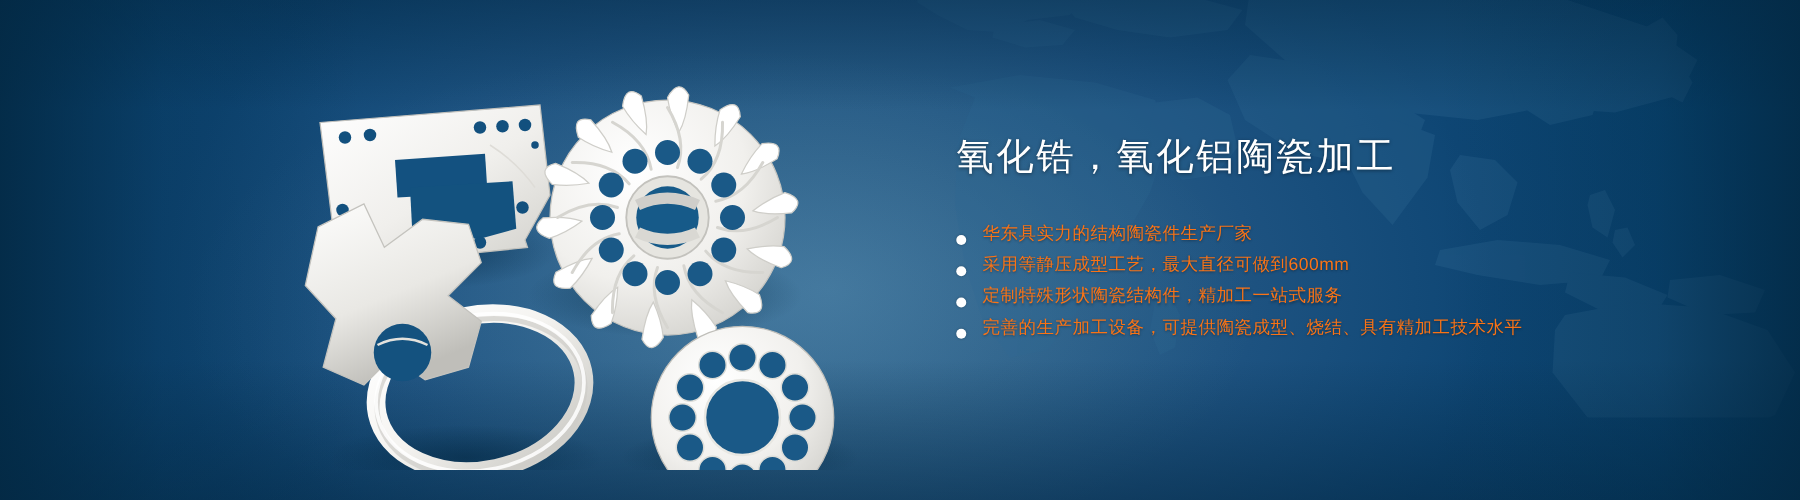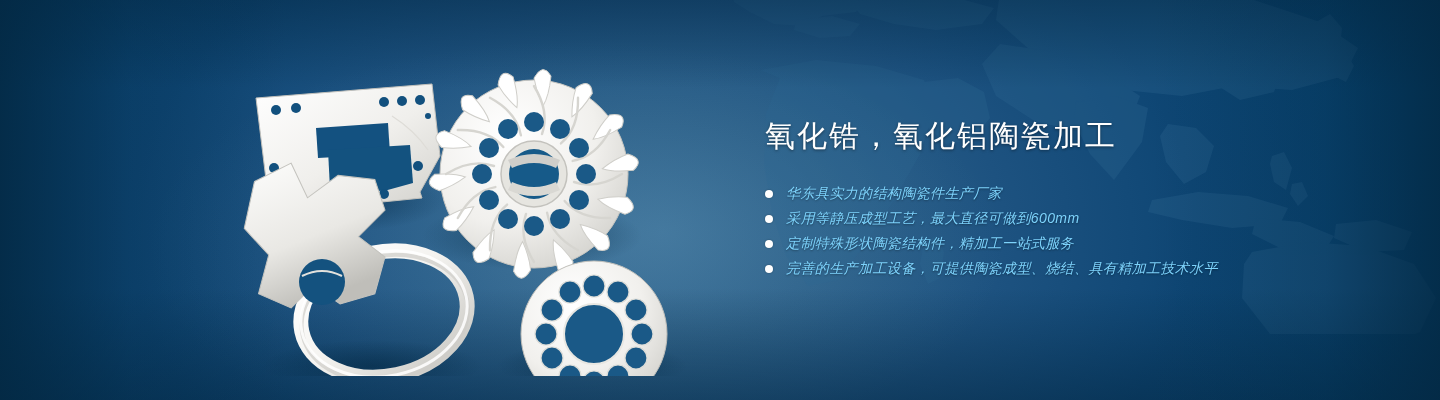--- a/index.html
+++ b/index.html
@@ -37,44 +37,43 @@
     position:absolute;inset:0;
     background:radial-gradient(ellipse 620px 300px at 40% 62%, rgba(150,200,235,.13) 0%, rgba(150,200,235,0) 70%);
   }
 
   
   .products{position:absolute;left:232px;top:46px;width:470px;height:330px;}
   .products svg{display:block;width:100%;height:100%;}
 
   
   .copy{
-    position:absolute;left:765px;top:116px;width:560px;
+    position:absolute;left:765px;top:106px;width:560px;
     color:#ffffff;
   }
   .headline{
     font-size:30px;
     line-height:40px;
     letter-spacing:2px;
     font-weight:400;
     color:#ffffff;
     text-shadow:0 1px 3px rgba(0,0,0,.45);
     margin:0 0 26px 0;
     white-space:nowrap;
   }
   .bullets{list-style:none;margin:0;padding:0;}
   .bullets li{
-    display:flex;align-items:center;
+    display:flex;align-items:flex-end;
     height:24px;
     margin-bottom:1px;
     font-size:14px;
     letter-spacing:.4px;
-    color:#7dd3fc;
+    color:#f97316;
     text-shadow:0 1px 2px rgba(0,0,0,.38);
     white-space:nowrap;
-    font-style:italic;
   }
   .dot{
     flex:none;
     width:8px;height:8px;border-radius:50%;
     background:#ffffff;
     margin-right:13px;
     box-shadow:0 0 2px rgba(0,0,0,.3);
   }
 </style>
 </head>

